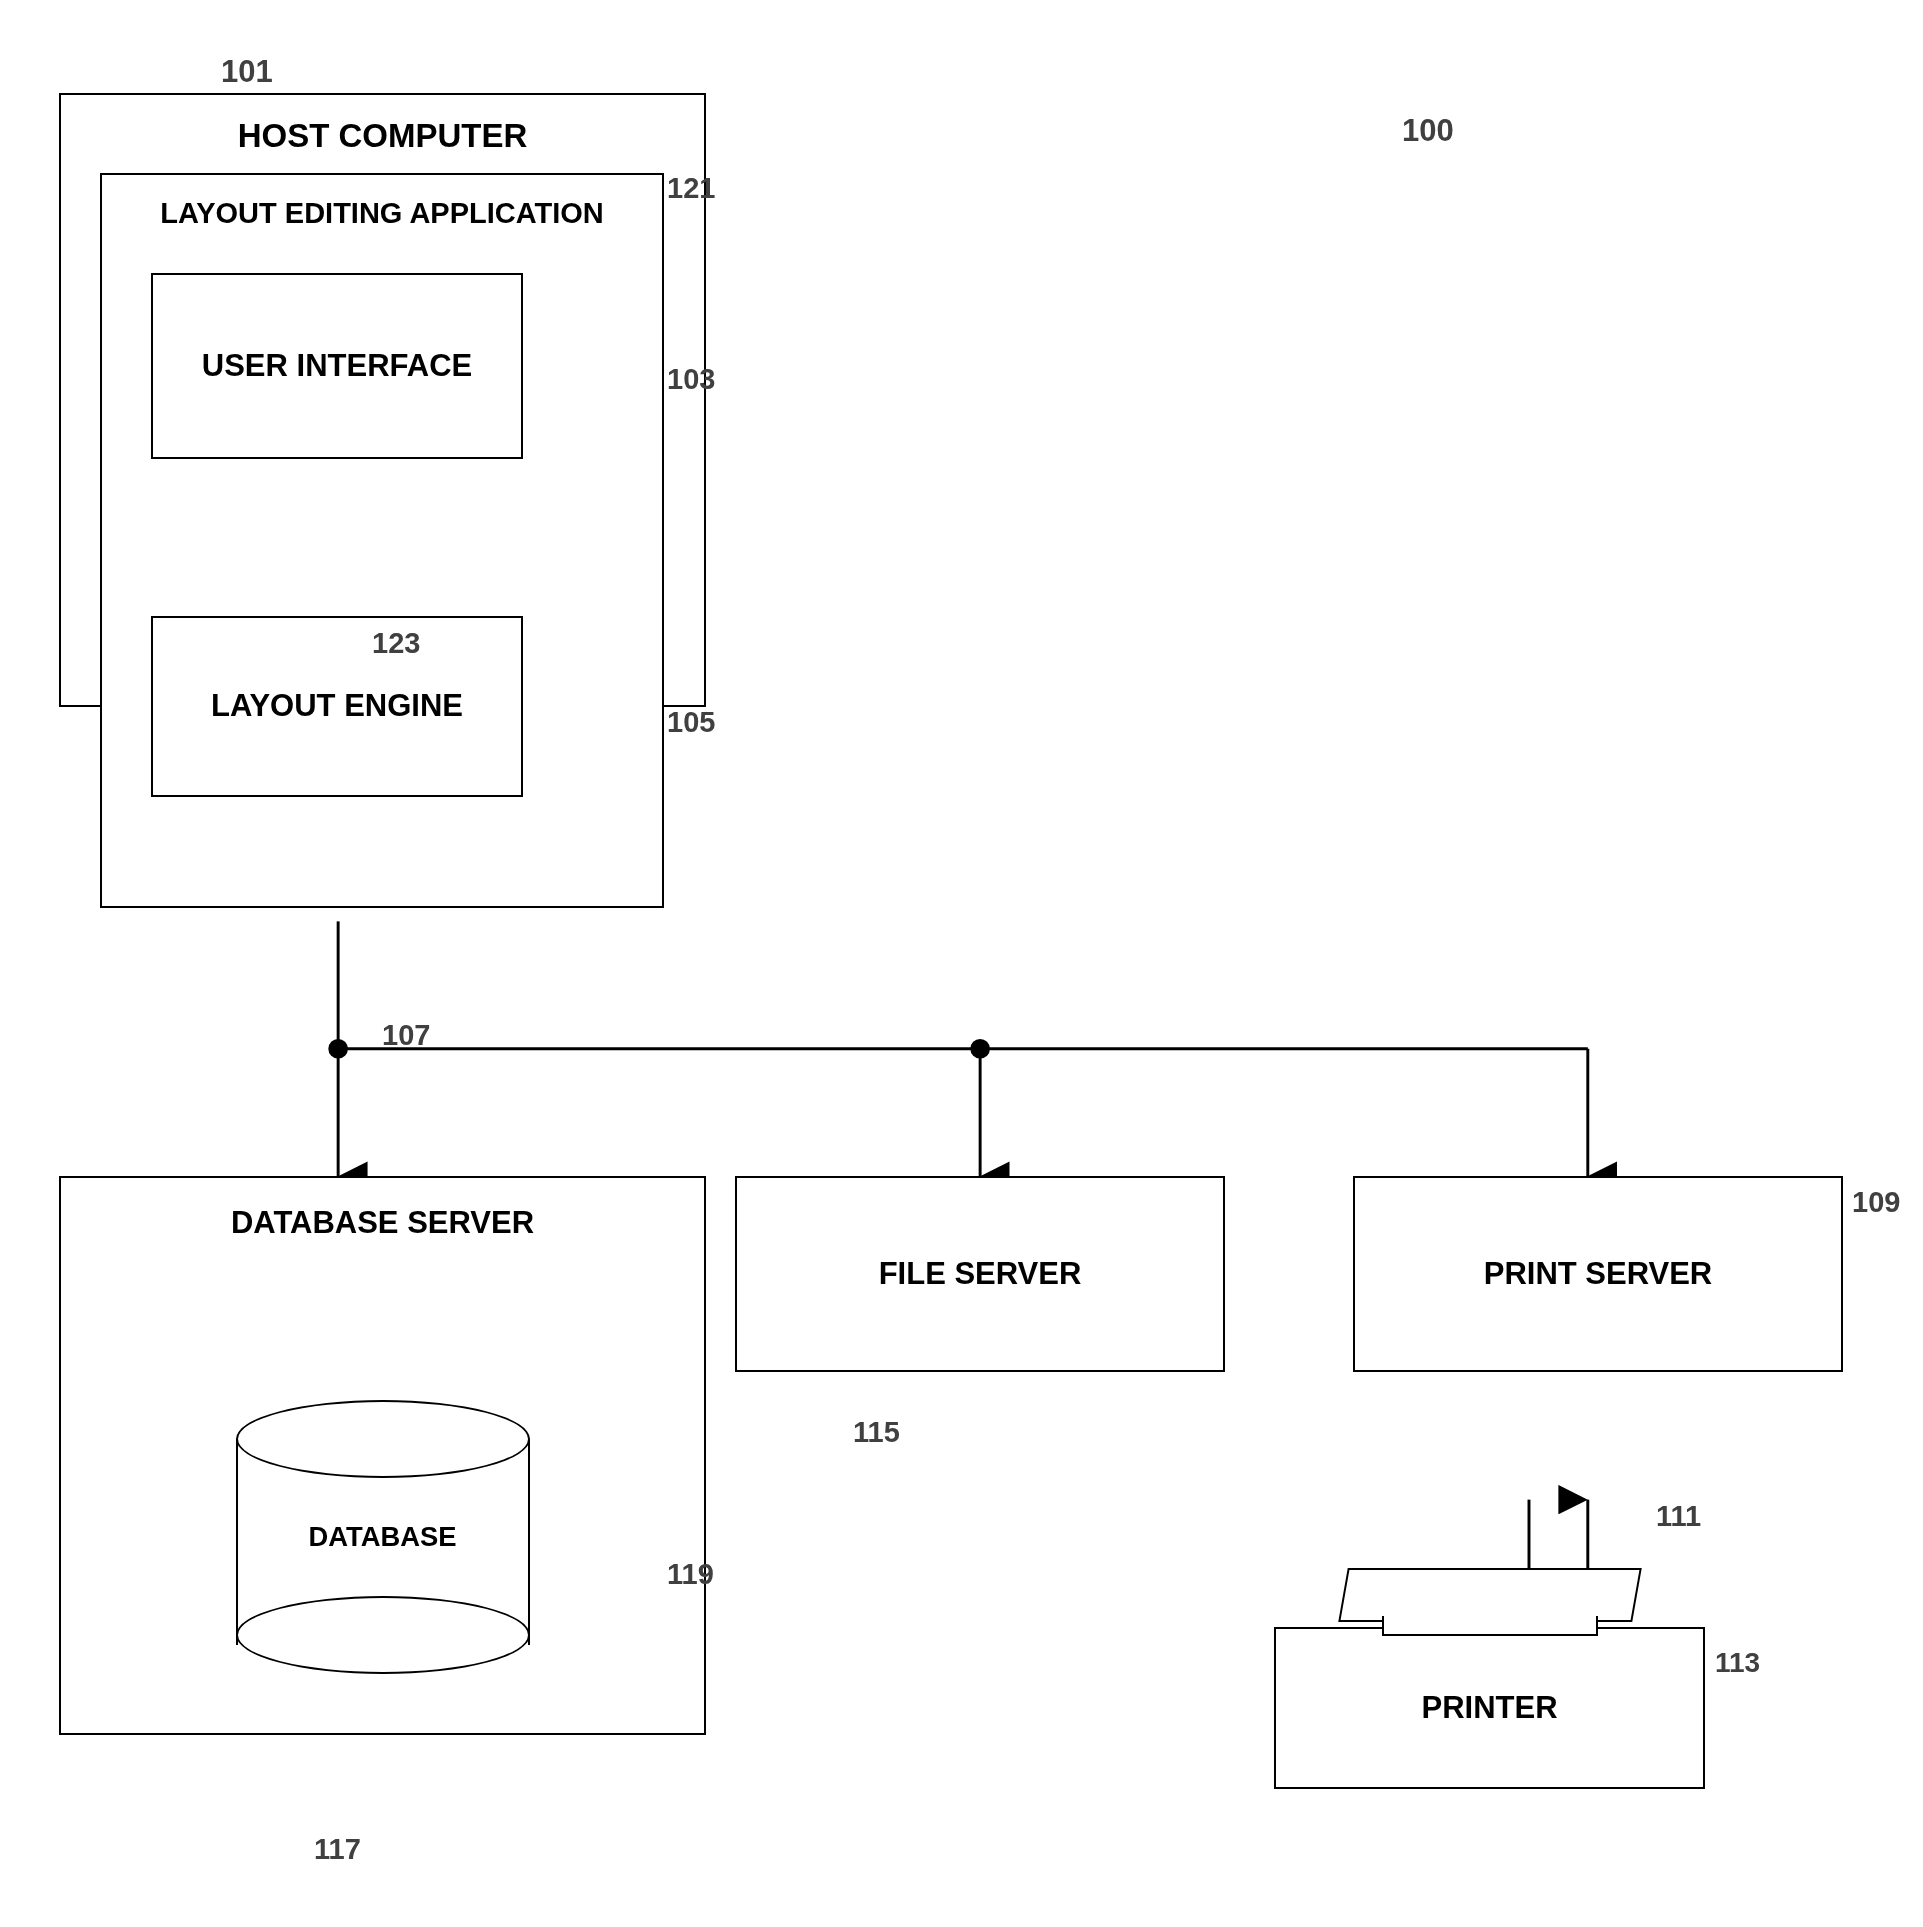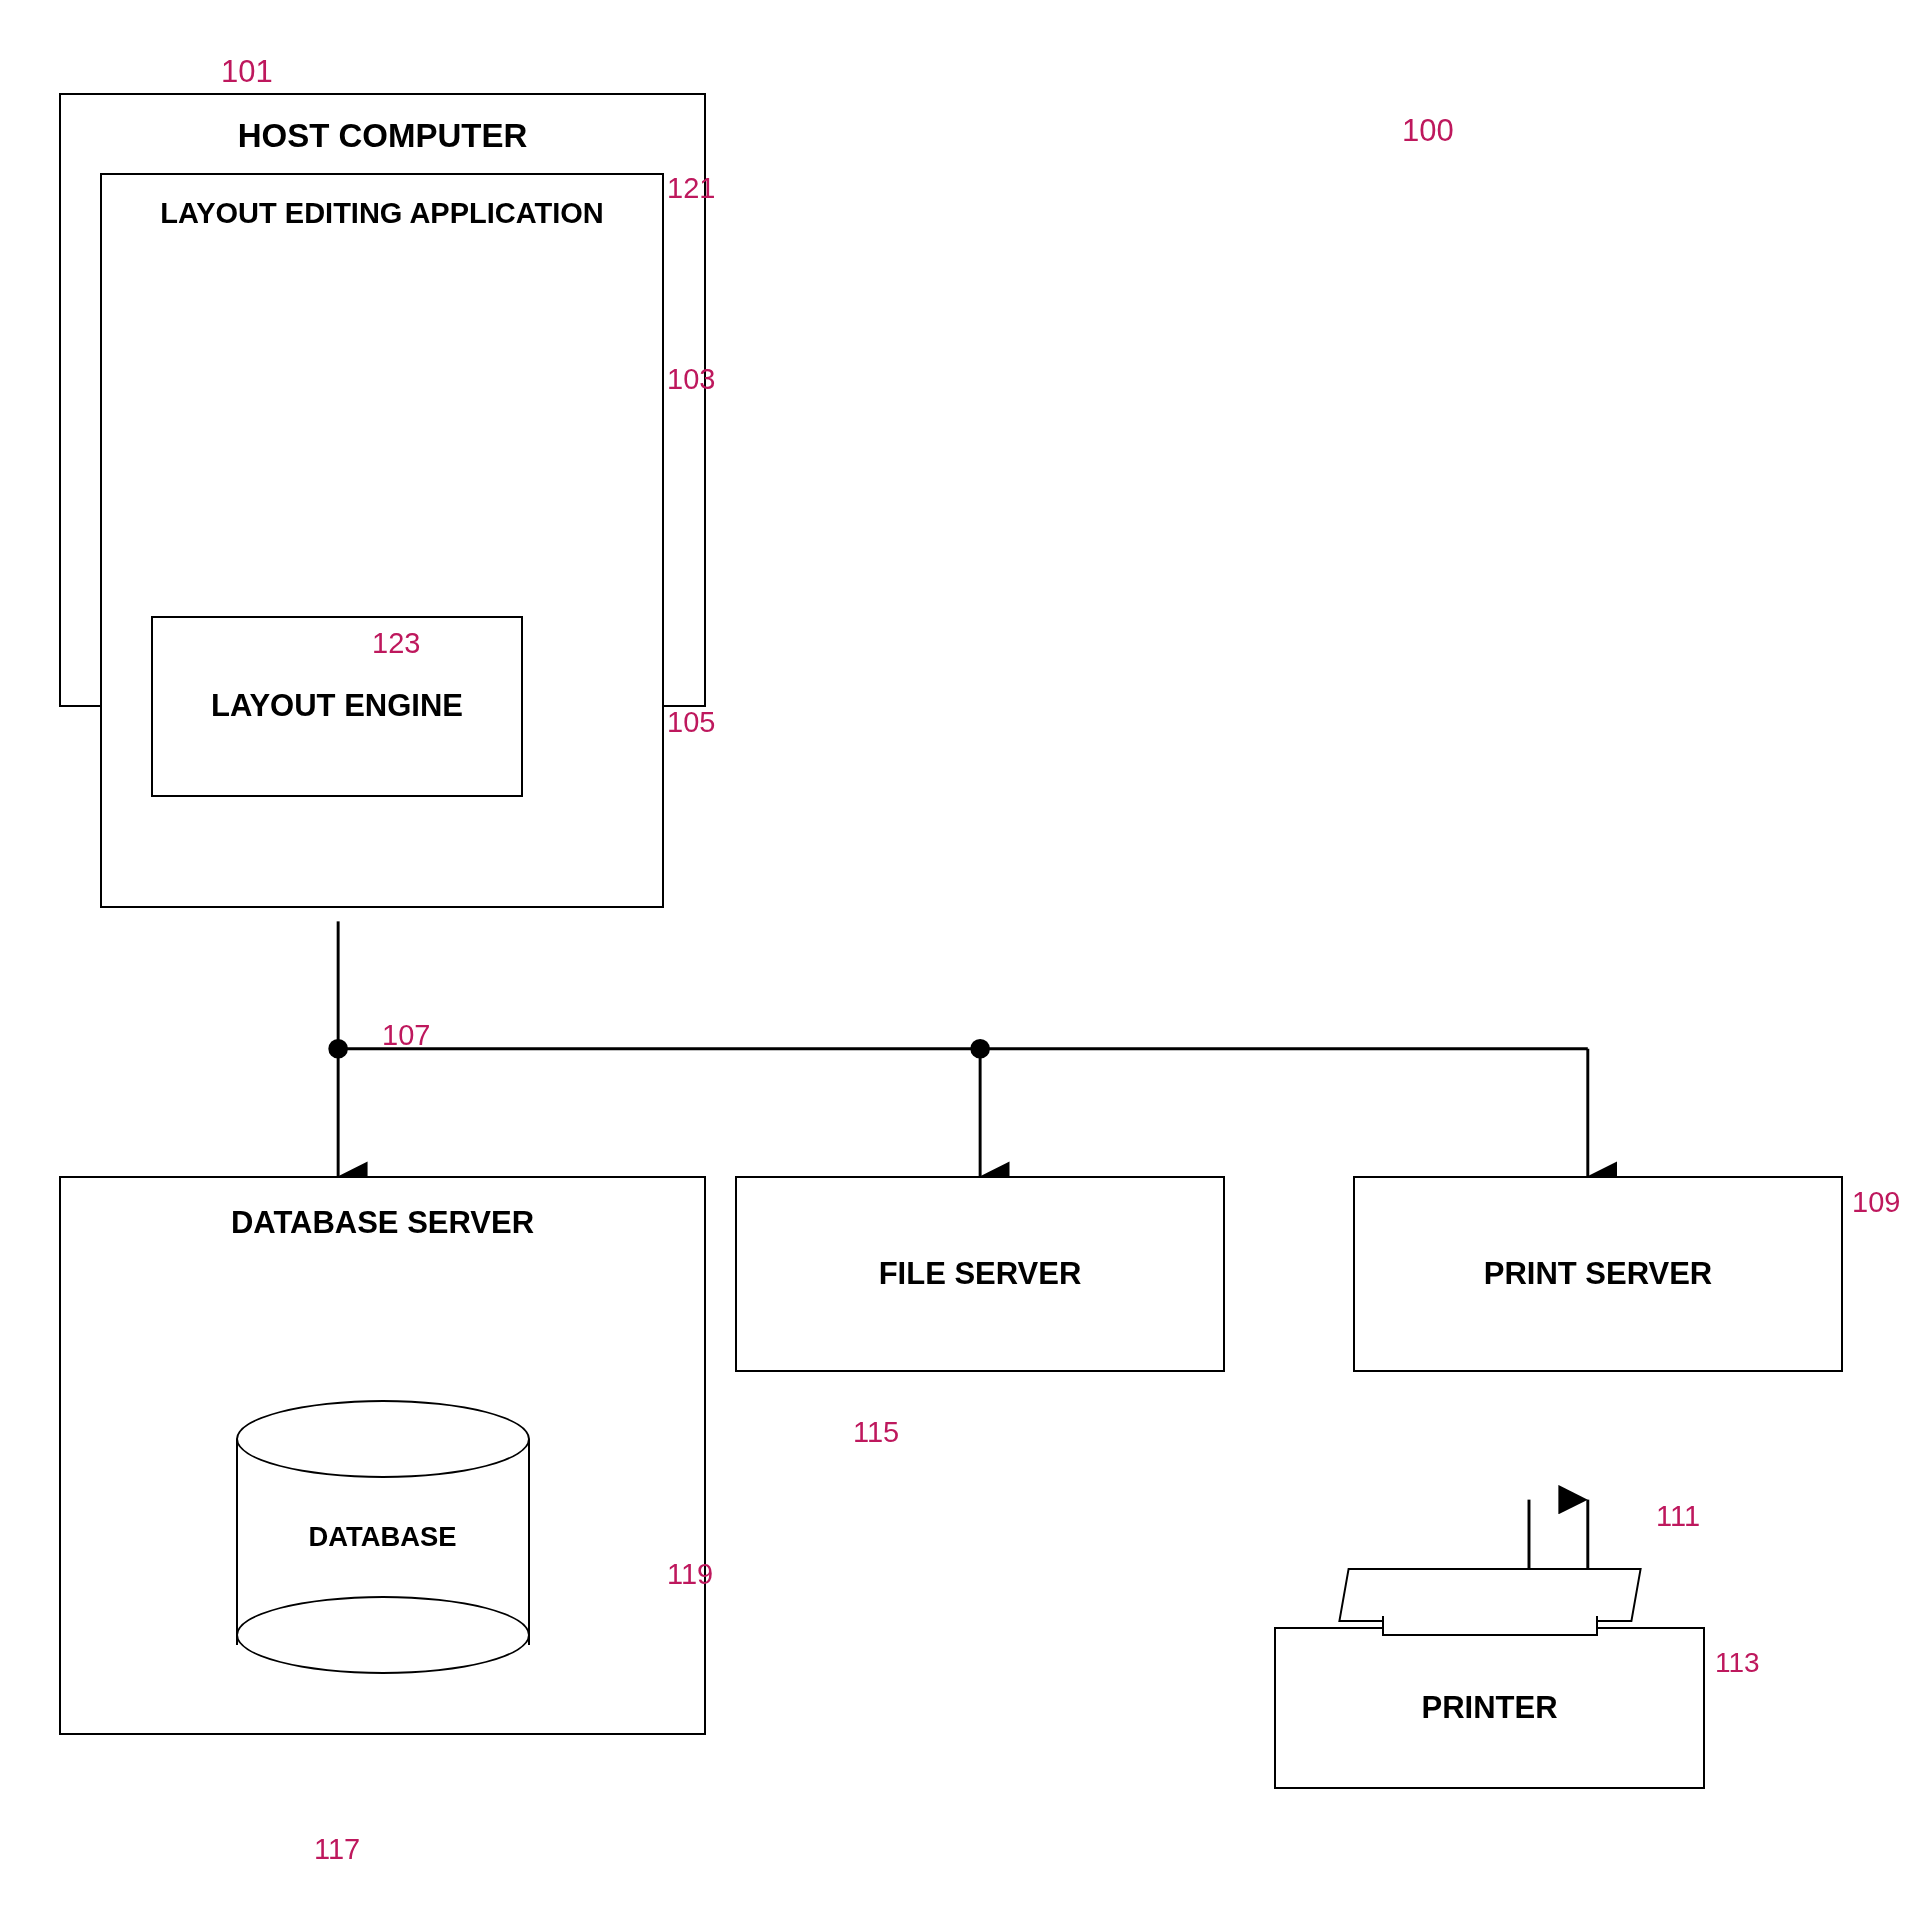--- a/index.html
+++ b/index.html
@@ -16,22 +16,22 @@
       position: absolute;
       top: 0; left: 0;
       width: 1923px;
       height: 1928px;
     }
 
     
     .label {
       position: absolute;
       font-size: 27.4px;
-      font-weight: normal;
-      color: #be185d;
+      font-weight: bold;
+      color: #404040;
       white-space: nowrap;
     }
 
     
     .box {
       position: absolute;
       border: 2.9px solid #000;
       background: #fff;
       display: flex;
       align-items: center;
@@ -105,20 +105,23 @@
 
   <div class="label" style="top:54px; left:221px; font-size:31px;">101</div>
 
   <div class="box" style="top:93px; left:59px; width:647px; height:614px;">
 
     <div class="box-text" style="position:absolute; top:19.6px; left:50%; transform:translateX(-50%); font-size:33px; white-space:nowrap;">HOST COMPUTER</div>
 
     <div class="box" style="position:absolute; top:78px; left:39px; width:564px; height:735px; border:2.9px solid #000;padding-left:8px;">
       <div class="box-text" style="position:absolute; top:19.6px; left:50%; transform:translateX(-50%); font-size:29px; white-space:nowrap;">LAYOUT EDITING APPLICATION</div>
 
+      <div class="box" style="position:absolute; top:98px; left:49px; width:372px; height:186px; border:2.9px solid #000;">
+        <div class="box-text" style="font-size:31px;">USER INTERFACE</div>
+      </div>
 
       <div class="box" style="position:absolute; top:441px; left:49px; width:372px; height:181px; border:2.9px solid #000;">
         <div class="box-text" style="font-size:31px;">LAYOUT ENGINE</div>
       </div>
     </div>
   </div>
 
   <div class="label" style="top:172px; left:667px; font-size:29px;">121</div>
 
   <div class="label" style="top:363px; left:667px; font-size:29px;">103</div>

